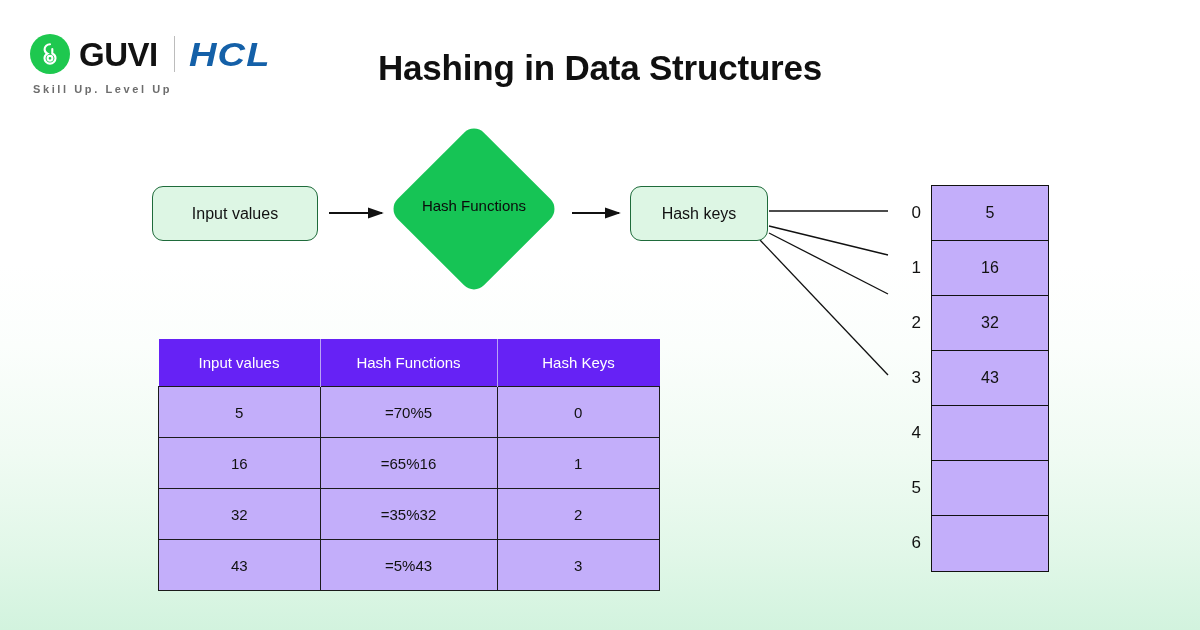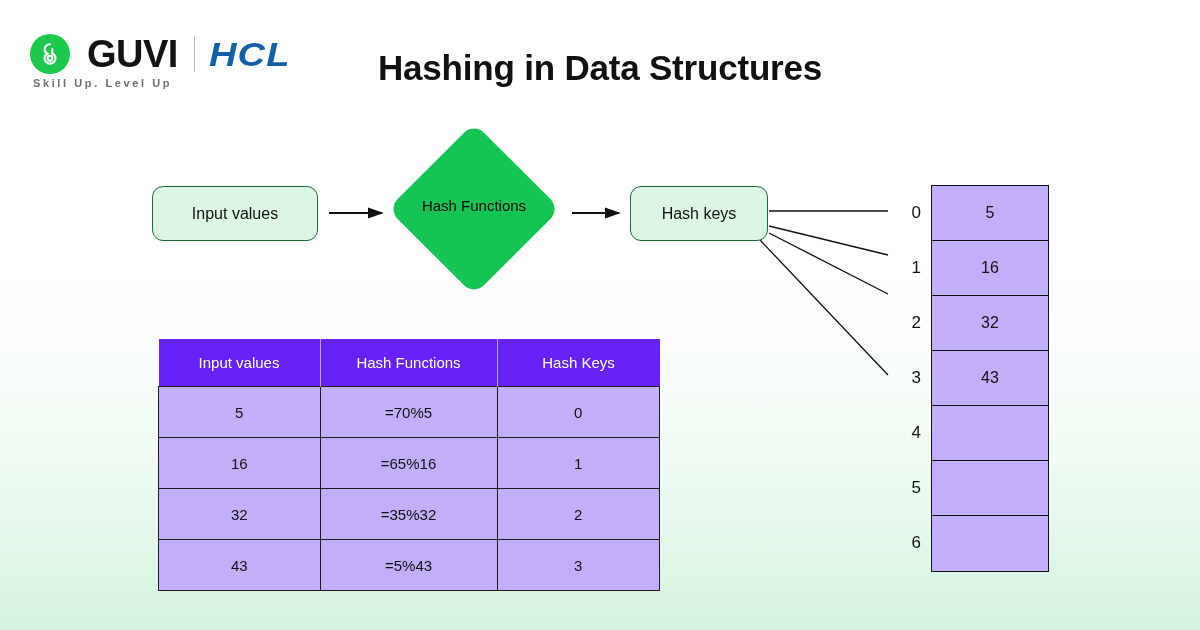--- a/index.html
+++ b/index.html
@@ -33,46 +33,46 @@
     height: 40px;
     border-radius: 50%;
     background: #1ec84f;
     display: flex;
     align-items: center;
     justify-content: center;
     flex: none;
   }
   .guvi-mark svg { display: block; }
   .guvi-word {
-    font-size: 38px;
+    font-size: 33px;
     font-weight: 700;
     letter-spacing: -0.5px;
     color: #121212;
-    margin-left: 17px;
+    margin-left: 9px;
     line-height: 1;
   }
   .brand-divider {
     width: 1px;
     height: 36px;
     background: #bcbcbc;
     margin: 0 14px 0 16px;
     flex: none;
   }
   .hcl-word {
     font-size: 34px;
     font-weight: 700;
     font-style: italic;
     letter-spacing: 1px;
     color: #1460a8;
     line-height: 1;
     transform: scaleX(1.12);
     transform-origin: left center;
   }
   .brand-tagline {
-    margin-top: 1px;
+    margin-top: 7px;
     margin-left: 3px;
     font-size: 11px;
     font-weight: 700;
     letter-spacing: 2.6px;
     color: #6d6d6d;
   }
 
   
   .page-title {
     position: absolute;

